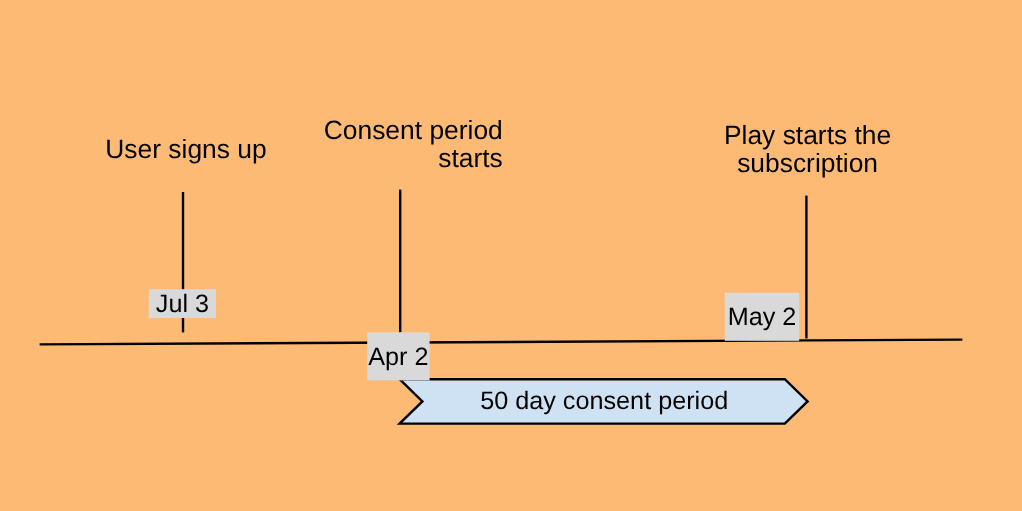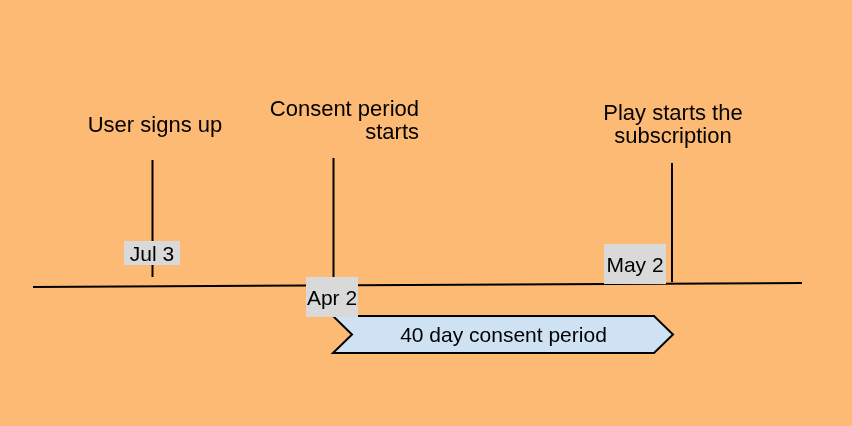--- a/index.html
+++ b/index.html
@@ -63,15 +63,15 @@
   <div class="event-label" style="left: 55px; top: 113px; width: 200px;">User signs up</div>
   <div class="event-label" style="left: 249px; top: 97px; width: 170px; text-align: right;">Consent period
 starts</div>
   <div class="event-label" style="left: 583px; top: 101px; width: 180px;">Play starts the
 subscription</div>
 
   <div class="date-label" style="left: 124px; top: 241px; width: 56px; height: 24px;">Jul 3</div>
   <div class="date-label" style="left: 306px; top: 241px; width: 52px; height: 40px; margin-top: 36px;">Apr 2</div>
   <div class="date-label" style="left: 604px; top: 244px; width: 62px; height: 40px;">May 2</div>
 
-  <div class="banner-label" style="left: 352px; top: 316px; width: 303px; height: 37px;">40 day consent period</div>
+  <div class="banner-label" style="left: 352px; top: 316px; width: 303px; height: 37px;">50 day consent period</div>
 
 </div>
 
 </body></html>

